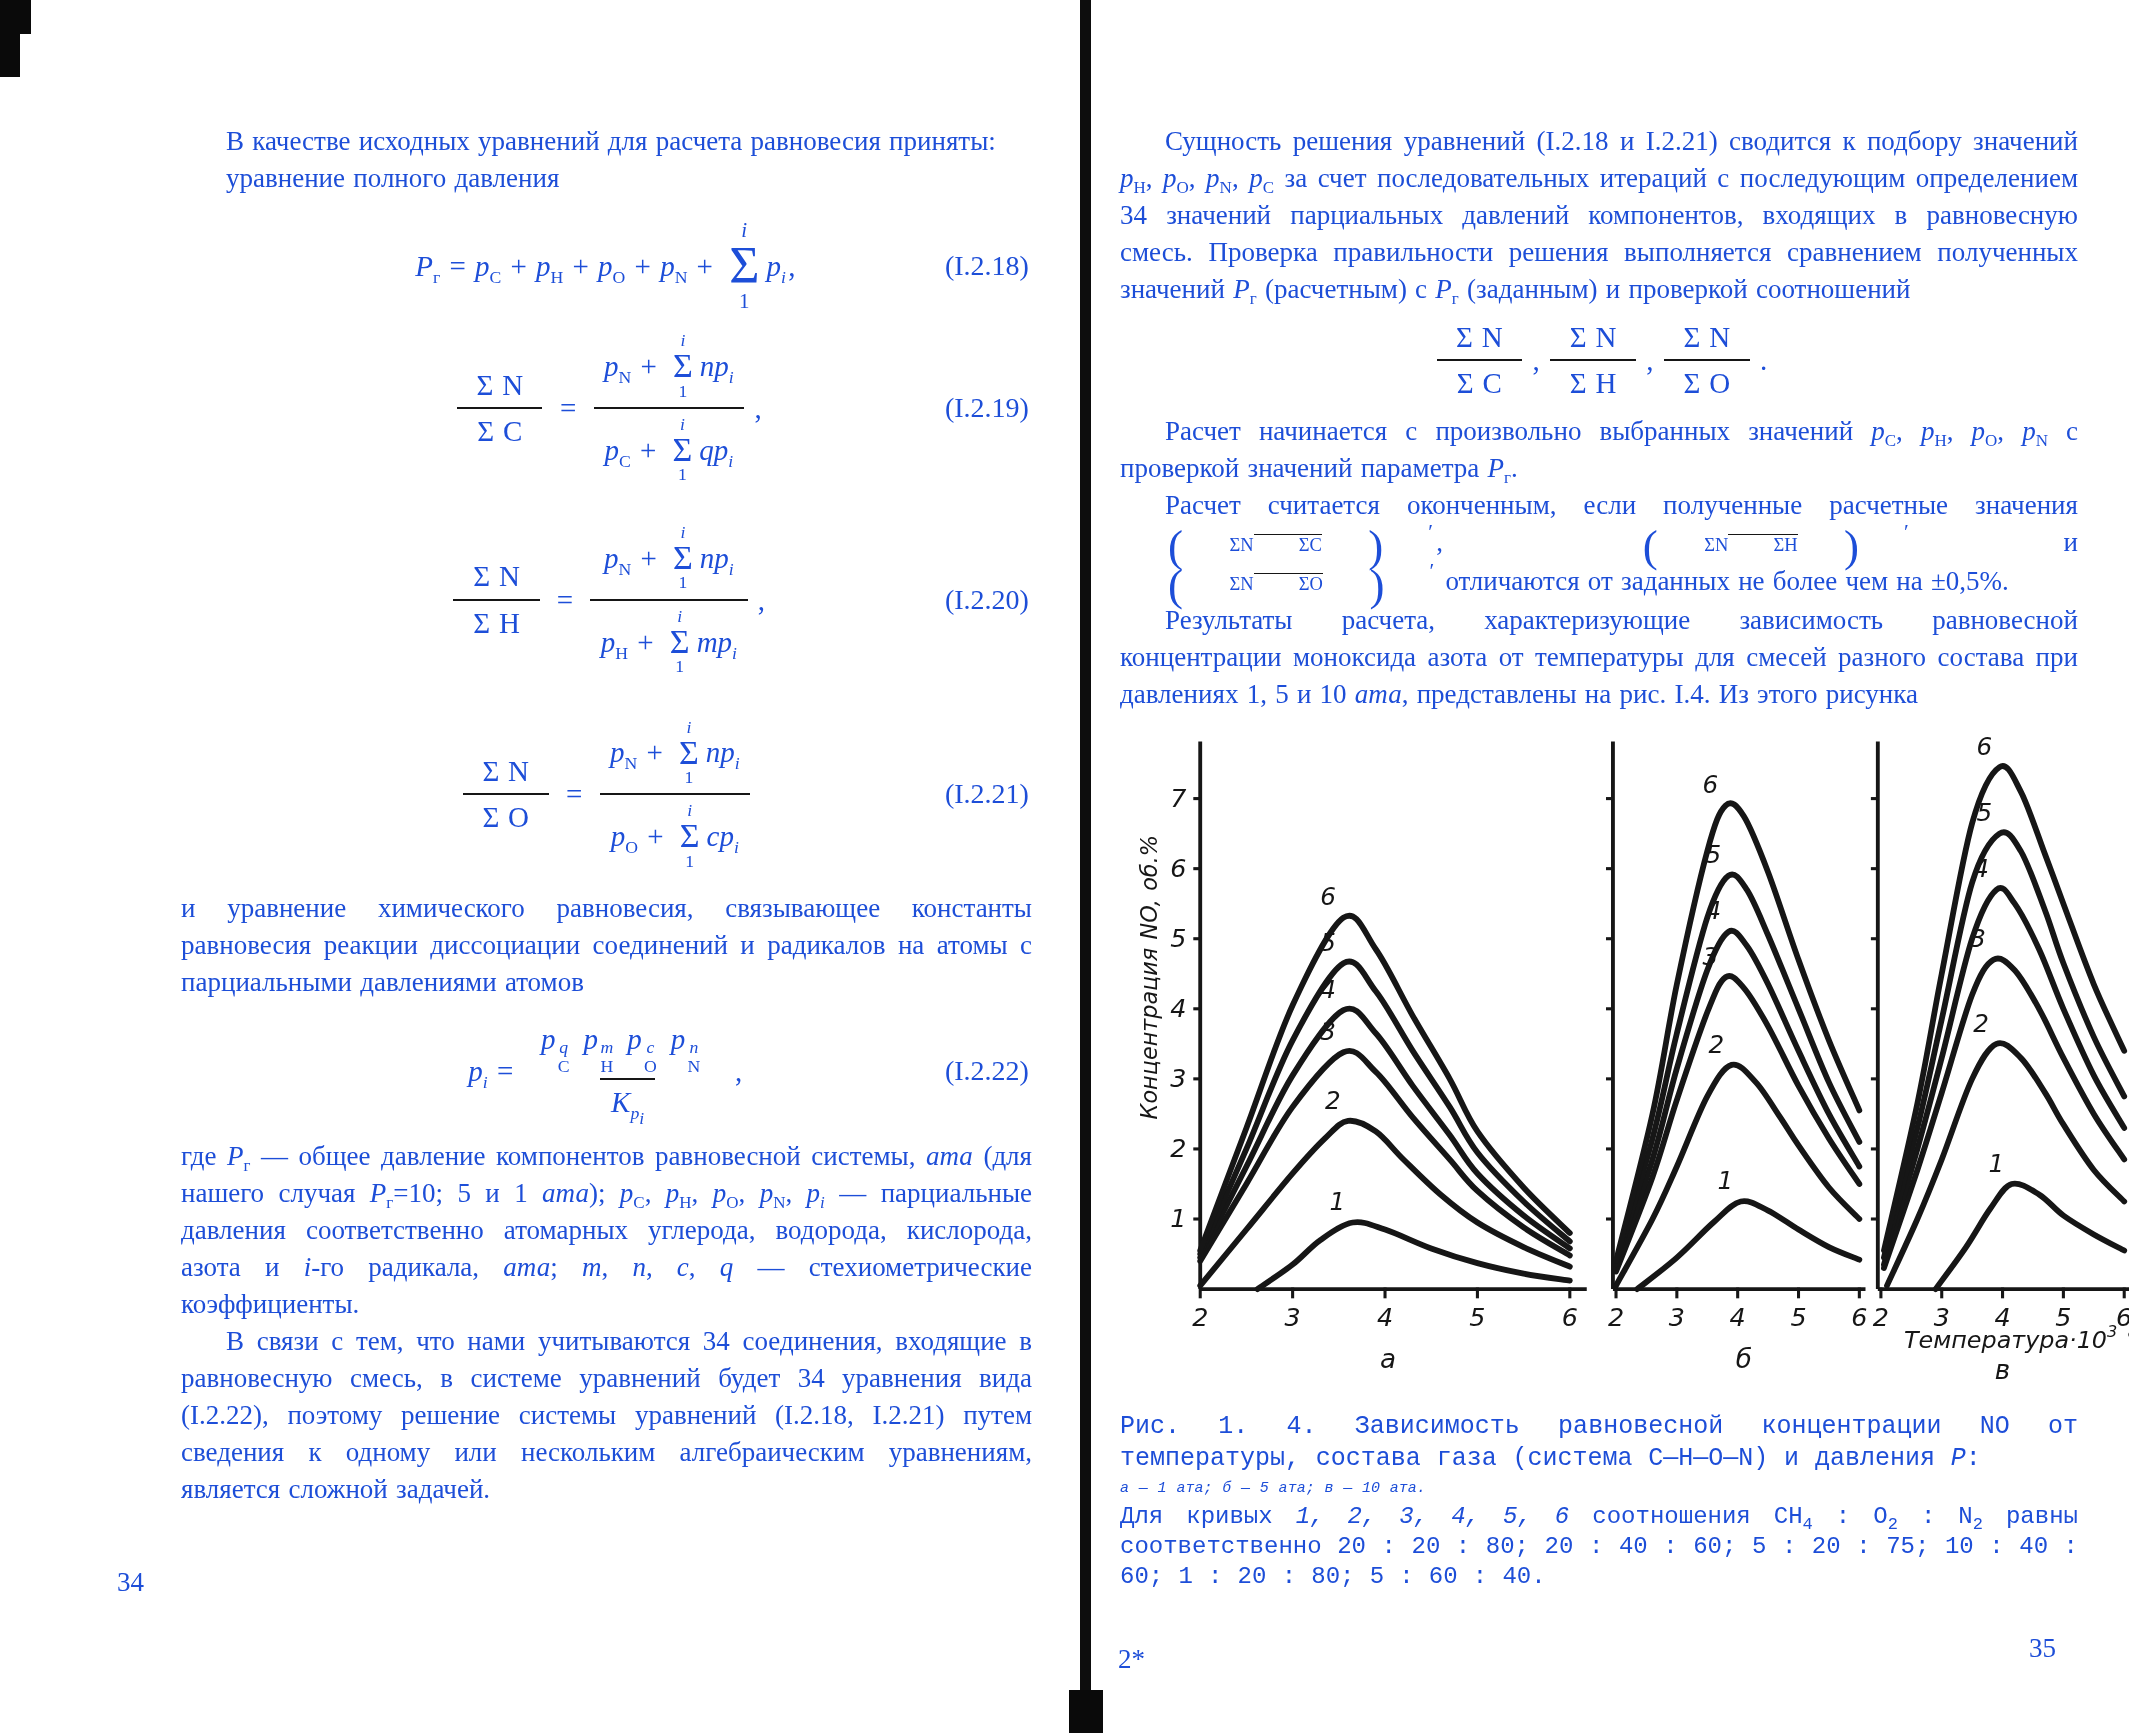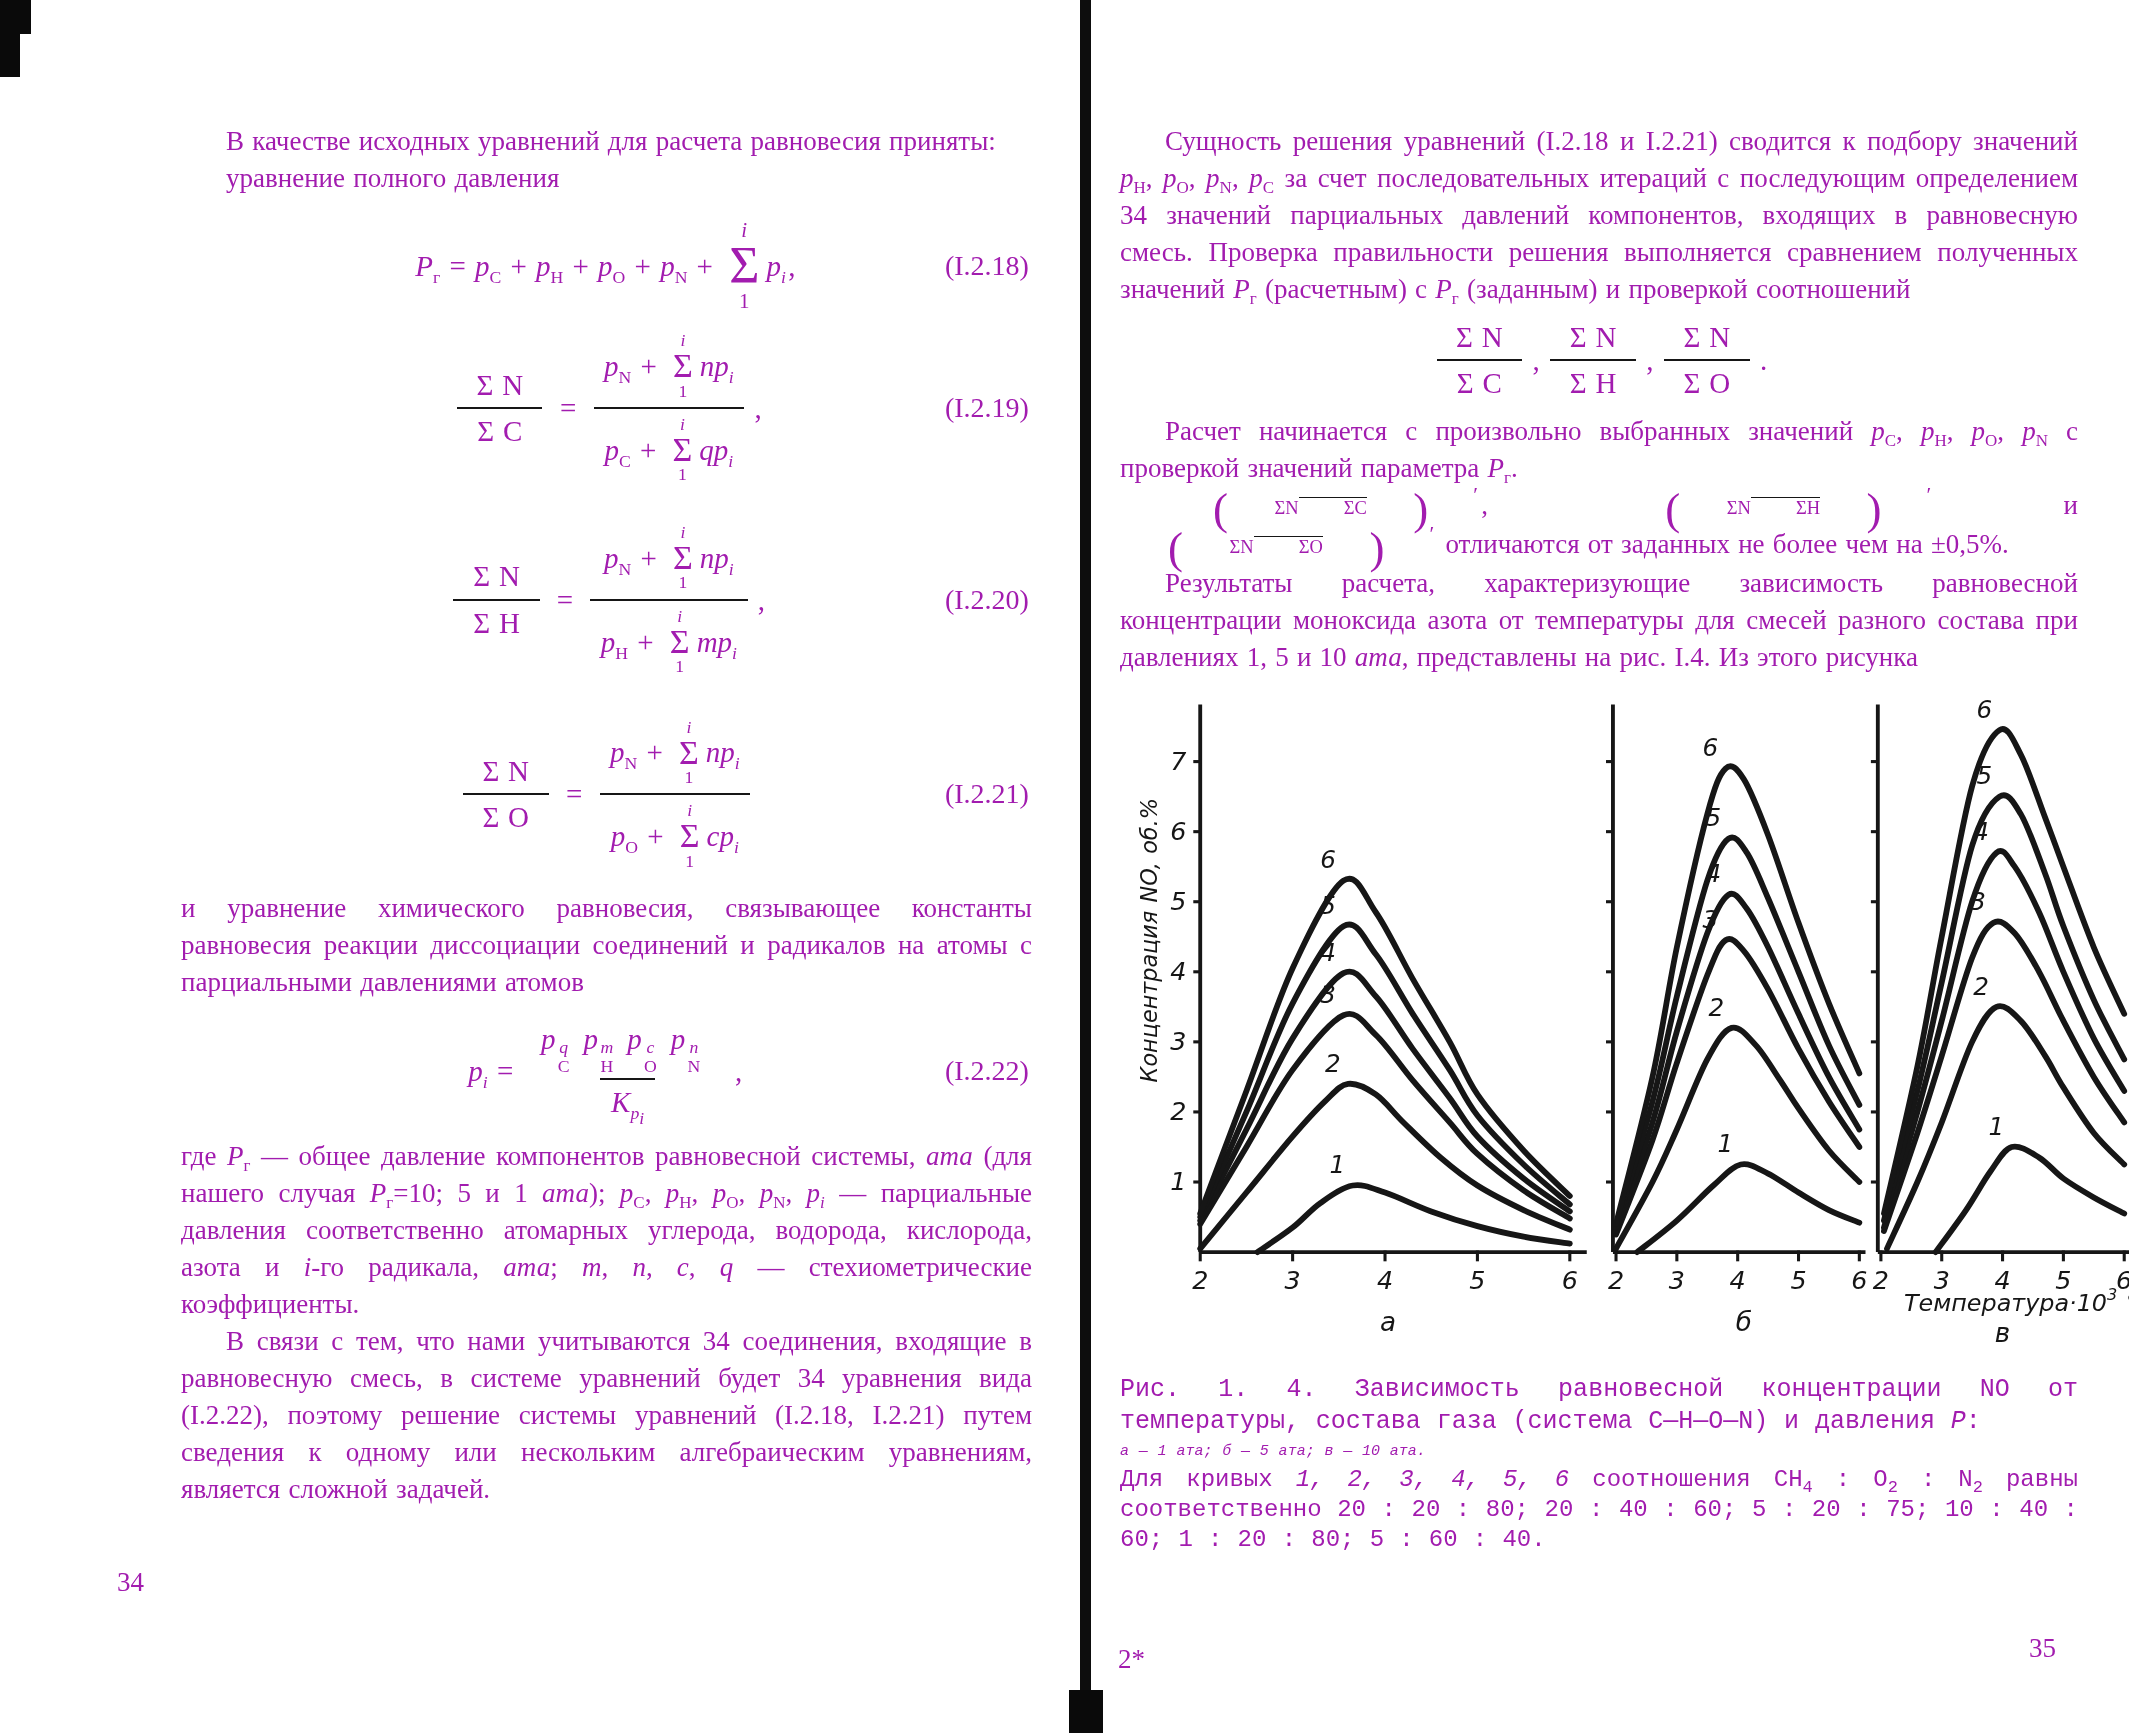--- a/index.html
+++ b/index.html
@@ -1,17 +1,17 @@
 <!DOCTYPE html>
 <html style="font-size:12.3px"><head>
 <meta charset="utf-8">
 <style>
   html,body{margin:0;padding:0;background:#e8e8e4;}
   .spread{position:relative;width:2129px;height:1734px;background:#ffffff;overflow:hidden;
-          font-family:"Liberation Serif",serif;color:#a21caf;}
+          font-family:"Liberation Serif",serif;color:#1d4ed8;}
   
   .blot{position:absolute;background:#0a0a0a;}
   .blot.tl{left:0;top:0;width:20px;height:77px;}
   .blot.tl2{left:14px;top:0;width:17px;height:34px;}
   .gutter{position:absolute;left:1080px;top:0;width:10.8px;height:1734px;background:#0d0d0d;}
   .blot.gb{left:1069px;top:1690px;width:34px;height:43px;}
 
   .col{position:absolute;text-align:justify;font-size:27px;line-height:37px;word-spacing:1.5px;}
   .col.left{left:181px;top:123px;width:851px;}
   .col.right{left:1120px;top:123px;width:958px;}
@@ -307,21 +307,21 @@
               </span>
               <span class="mden">
                 <span class="mt">Σ O</span>
               </span>
             </span>
             <span class="mt tight">.</span>
           </span></span>
     </div>
 
     <p class="ind"><span class="sg">Расчет начинается с произвольно выбранных значений </span><span class="sg"><span class="it">p</span><sub class="ssb">C</sub></span><span class="sg">, </span><span class="sg"><span class="it">p</span><sub class="ssb">H</sub></span><span class="sg">, </span><span class="sg"><span class="it">p</span><sub class="ssb">O</sub></span><span class="sg">, </span><span class="sg"><span class="it">p</span><sub class="ssb">N</sub></span><span class="sg"> с проверкой значений параметра </span><span class="sg"><span class="it">P</span><sub class="ssb">г</sub></span><span class="sg">.</span></p>
-    <p class="ind"><span class="frwrap">
+    <p class="ind"><span class="sg">Расчет считается оконченным, если полученные расчетные значения </span><span class="frwrap">
           <span class="bigp">(</span>
           <span class="sfrac">
             <span class="sft">ΣN</span>
             <span class="sfb">ΣC</span>
           </span>
           <span class="bigp">)</span>
           <span class="prime">′</span>
         </span><span class="sg">, </span><span class="frwrap">
           <span class="bigp">(</span>
           <span class="sfrac">

